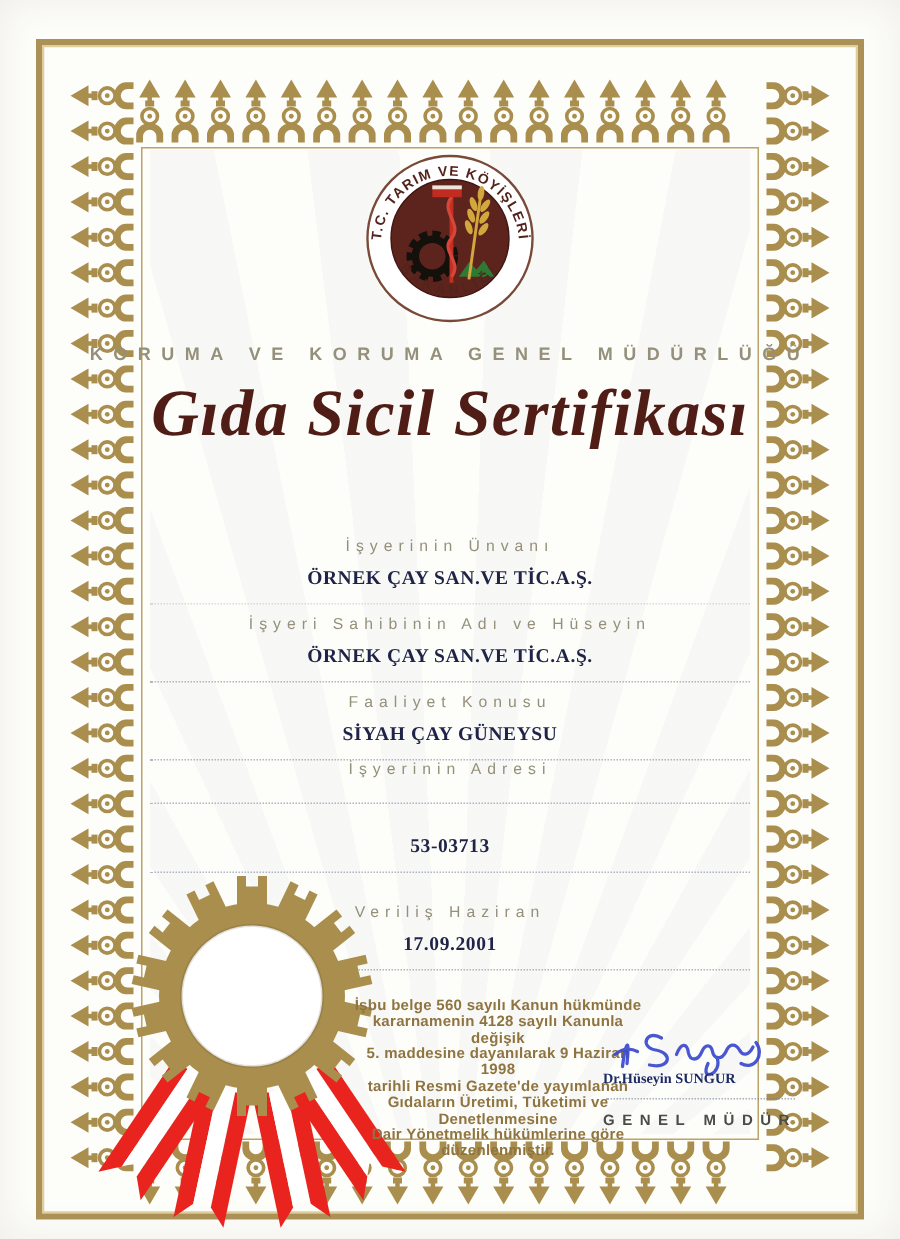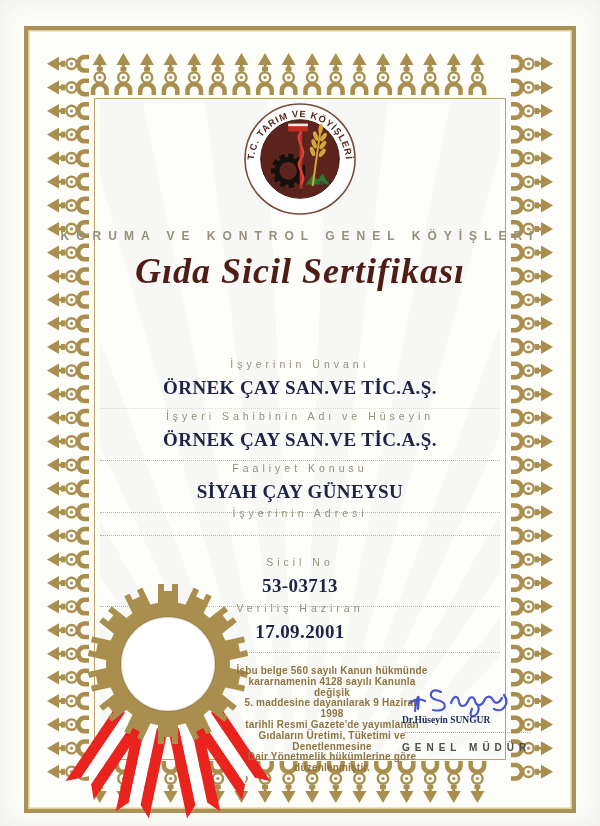--- a/index.html
+++ b/index.html
@@ -16,27 +16,27 @@
   .watermark{position:absolute;left:100px;right:100px;top:100px;bottom:70px;
     background:repeating-conic-gradient(from 245deg at 50% 118%,
       rgba(150,158,170,.055) 0deg 4.5deg, rgba(255,255,255,0) 4.5deg 9deg);
     pointer-events:none;}
   
   .emblem{position:absolute;left:243px;top:102px;width:114px;height:114px;}
   .department{position:absolute;left:0;right:0;top:229px;text-align:center;
     font-size:12px;font-weight:bold;letter-spacing:7px;color:#95907a;}
   .cert-title{position:absolute;left:0;right:0;top:250px;text-align:center;
     font-family:"Liberation Serif","DejaVu Serif",serif;font-style:italic;
-    font-size:36px;font-weight:600;color:#4f1d16;letter-spacing:1px;}
+    font-size:44px;font-weight:600;color:#4f1d16;letter-spacing:1px;}
   
   .field{position:absolute;left:100px;width:400px;text-align:center;
          padding-bottom:9px;border-bottom:1px dotted rgba(110,125,150,.55);}
   .field.first{border-bottom-color:rgba(110,125,150,.25);}
   .field .lbl{font-size:10.5px;font-weight:normal;letter-spacing:4px;color:#95907a;margin-bottom:7px;}
-  .field .val{font-family:"Liberation Serif","DejaVu Serif",serif;font-size:19px;
+  .field .val{font-family:"Liberation Serif","DejaVu Serif",serif;font-size:13px;
               font-weight:bold;color:#1f2347;letter-spacing:.4px;white-space:pre-wrap;}
   
   .rosette{position:absolute;left:84px;top:580px;width:180px;height:244px;overflow:visible;}
   .legal{position:absolute;left:232px;width:200px;top:666px;text-align:center;
          font-size:10px;font-weight:bold;line-height:10.8px;letter-spacing:.2px;
          color:#8f7440;white-space:pre-wrap;}
   .sigblock{position:absolute;left:402px;top:680px;width:130px;text-align:left;}
   .sig-script{display:block;margin:0 auto;}
   .sig-name{font-family:"Liberation Serif","DejaVu Serif",serif;font-size:9.5px;
             font-weight:bold;color:#1d2a63;margin-top:-7px;}
@@ -209,40 +209,39 @@
     <path id="arcT" d="M -46 14 A 47 47 0 1 1 46 14" fill="none"></path>
     <path id="arcB" d="M -40 6 A 41 41 0 0 0 40 6" fill="none"></path>
     <text font-size="9.5" font-weight="bold" fill="#53241c" letter-spacing="1">
       <textPath href="#arcT" startOffset="50%" text-anchor="middle">T.C. TARIM VE KÖYİŞLERİ</textPath>
     </text>
     <text font-size="9.5" font-weight="bold" fill="#53241c" letter-spacing="3">
       <textPath href="#arcB" startOffset="50%" text-anchor="middle">BAKANLIĞI</textPath>
     </text>
   </svg>
 
-  <div class="department">KORUMA VE KONTROL GENEL KÖYİŞLERİ</div>
+  <div class="department">KORUMA VE KORUMA GENEL MÜDÜRLÜĞÜ</div>
   <div class="cert-title">Gıda Sicil Sertifikası</div>
 
   <div class="field first" style="top:358px">
     <div class="lbl">İşyerinin Ünvanı</div>
     <div class="val">ÖRNEK ÇAY SAN.VE TİC.A.Ş.</div>
   </div>
   <div class="field" style="top:410px">
     <div class="lbl">İşyeri Sahibinin Adı ve Hüseyin</div>
     <div class="val">ÖRNEK ÇAY SAN.VE TİC.A.Ş.</div>
   </div>
   <div class="field" style="top:462px">
     <div class="lbl">Faaliyet Konusu</div>
     <div class="val">SİYAH ÇAY GÜNEYSU</div>
   </div>
   <div class="field" style="top:507px">
     <div class="lbl">İşyerinin Adresi</div>
   </div>
   <div class="field" style="top:556px">
-    <div class="lbl">Sicil No</div>
     <div class="val">53-03713</div>
   </div>
   <div class="field" style="top:602px">
     <div class="lbl">Veriliş Haziran</div>
     <div class="val">17.09.2001</div>
   </div>
 
   <svg class="rosette" viewBox="0 0 180 244">
     <g>
       <use href="#ribbon" transform="translate(46,136) rotate(34)"></use>

